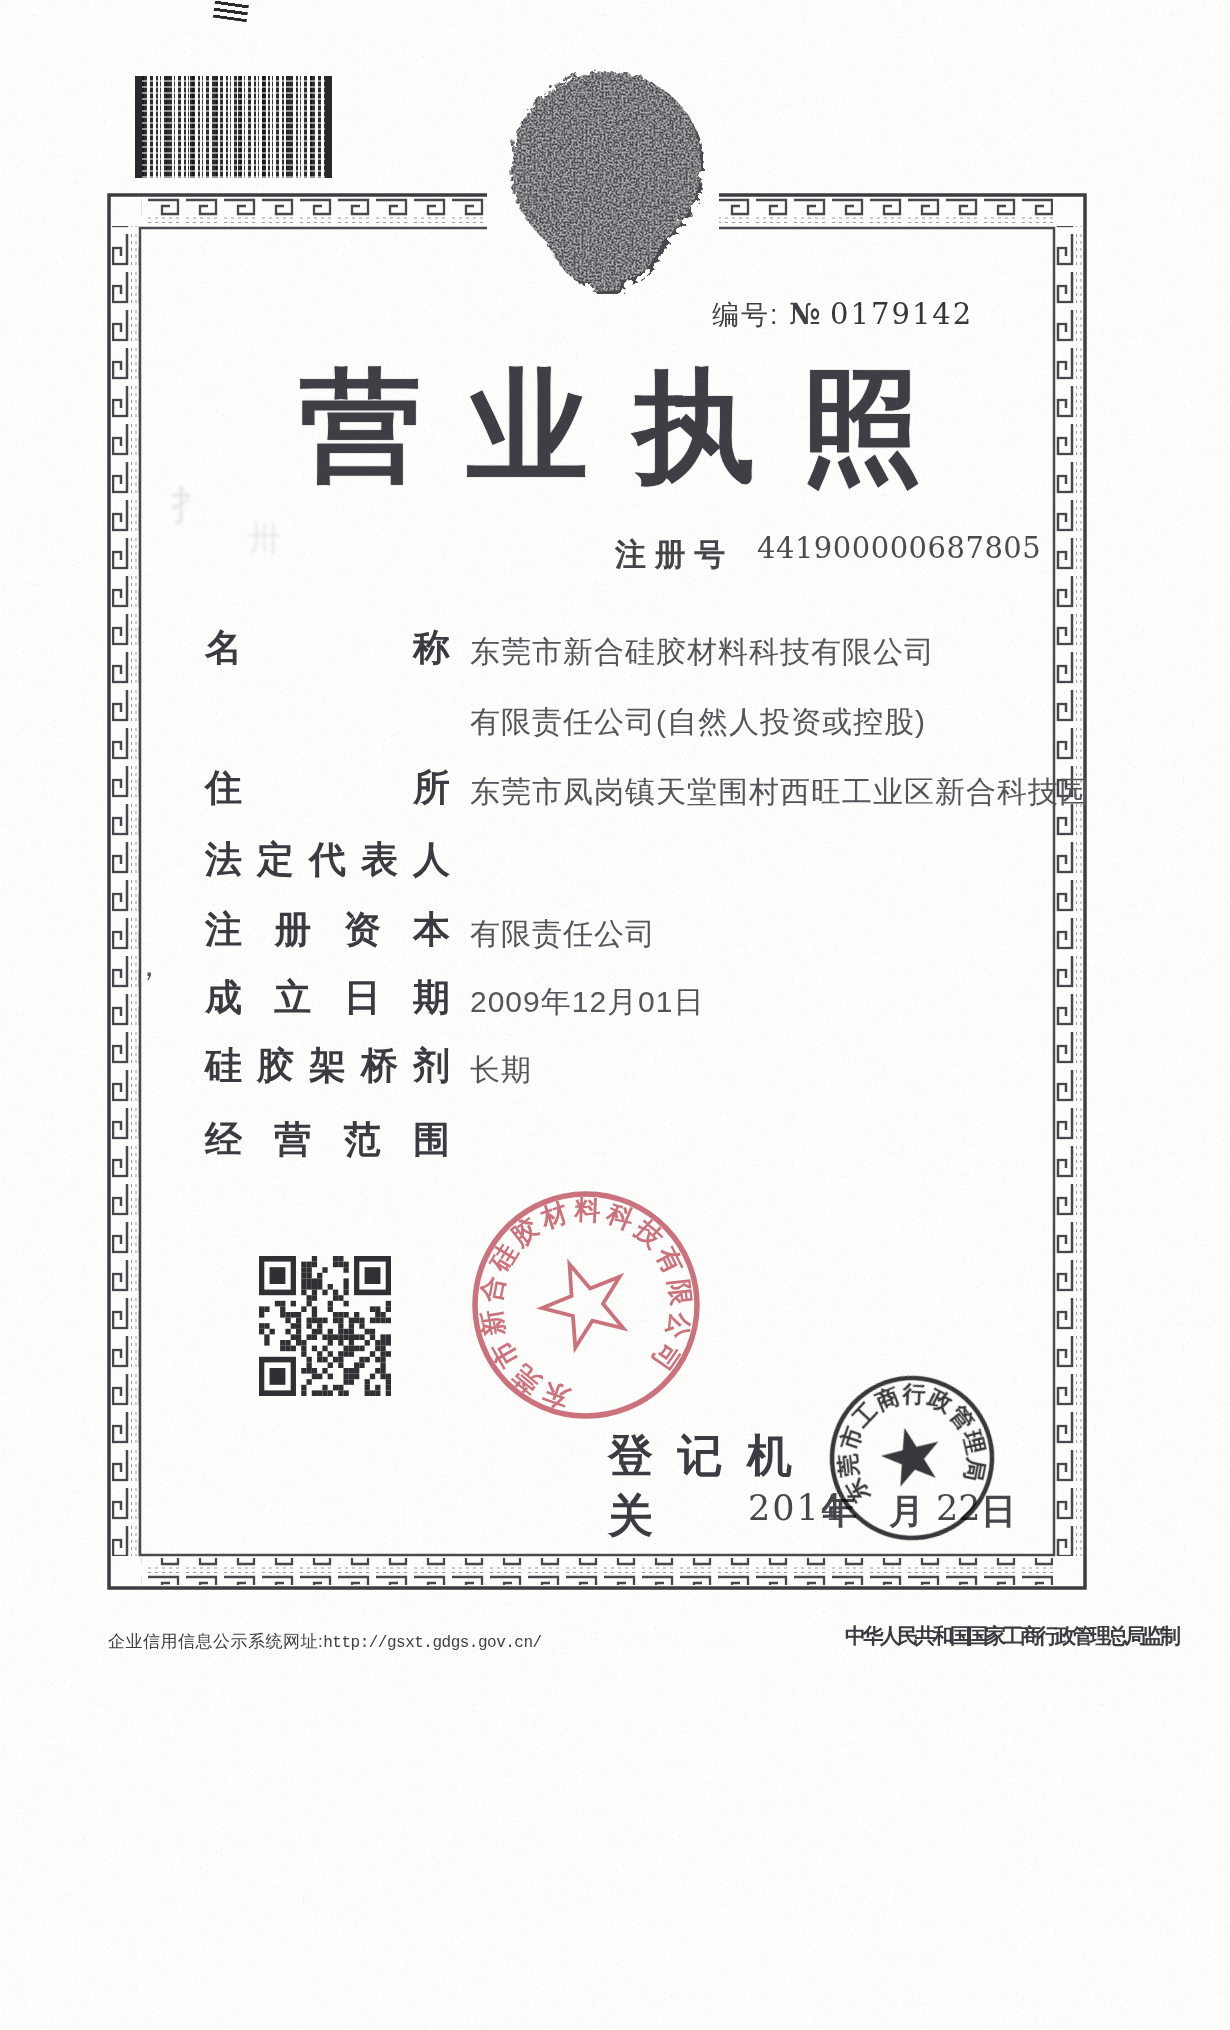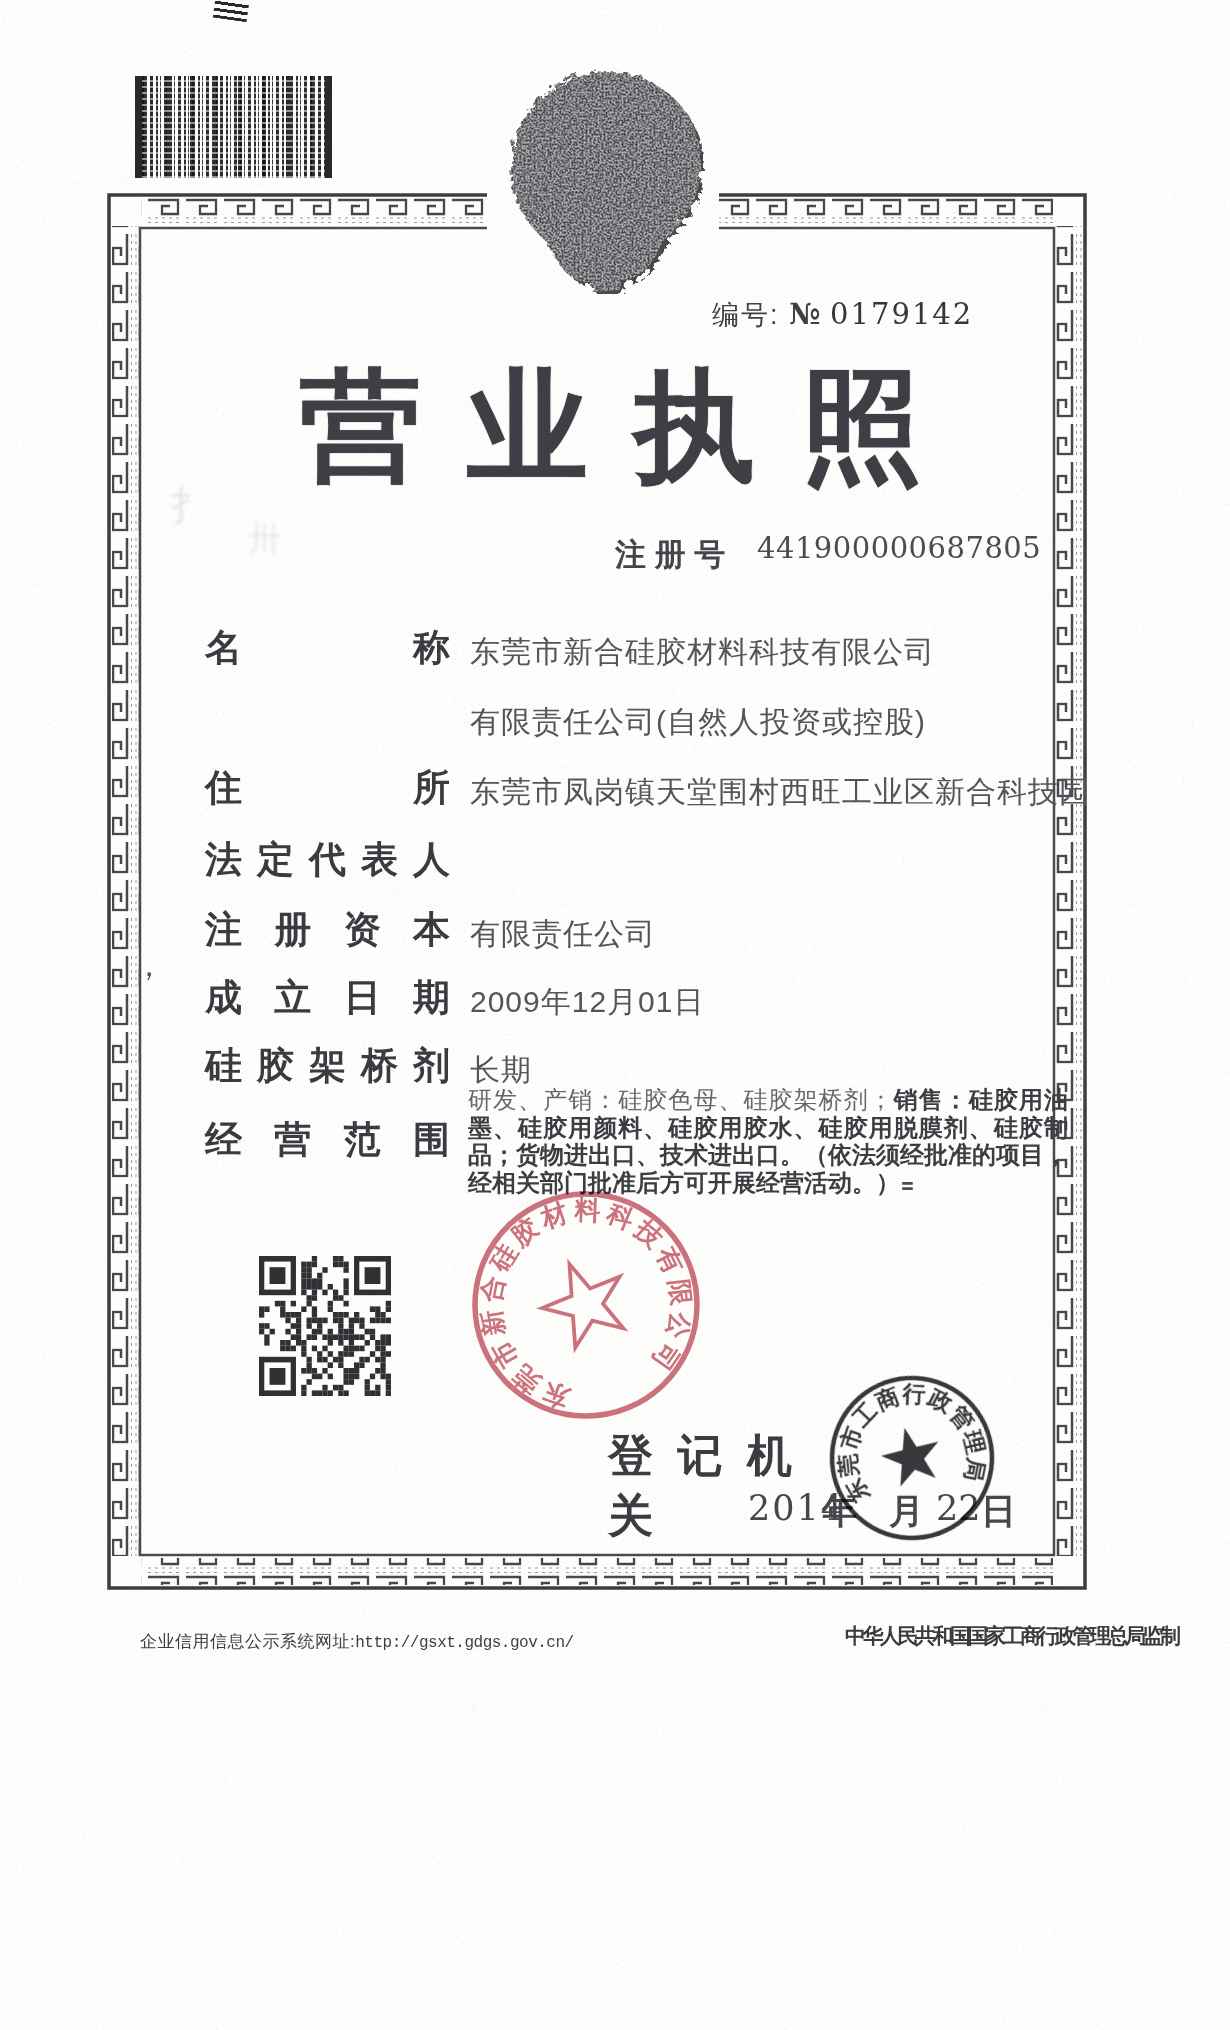--- a/index.html
+++ b/index.html
@@ -40,21 +40,21 @@
   
   .regauth{left:608px;top:1426px;width:184px;font-size:45px;font-weight:700;color:#3b3c42;
            text-align:justify;text-align-last:justify;}
   .dateline span{position:absolute;top:1488px;font-size:35px;color:#46474d;}
   .d-year{left:748px;font-family:"DejaVu Serif",serif;font-size:33px;letter-spacing:2px;}
   .d-yu{left:822px;font-weight:600;}
   .d-mu{left:889px;font-weight:600;}
   .d-day{left:936px;font-family:"DejaVu Serif",serif;font-size:31px;color:#5a5b60;}
   .d-du{left:981px;font-weight:600;}
   
-  .footer-left{left:108px;top:1630px;font-size:17px;color:#3e3f44;letter-spacing:.5px;margin-left:32px;}
+  .footer-left{left:108px;top:1630px;font-size:17px;color:#3e3f44;letter-spacing:.5px;}
   .footer-left .url{font-family:"Liberation Mono",monospace;font-size:16px;letter-spacing:-.5px;}
   .footer-right{left:845px;top:1622px;font-size:21px;font-weight:700;color:#3a3b40;
                 letter-spacing:-3.5px;white-space:nowrap;}
   
   .seal{mix-blend-mode:multiply;}
   .red-seal{left:461px;top:1180px;transform:rotate(-22deg);opacity:.8;}
   .black-seal{left:817px;top:1363px;transform:rotate(-14deg);opacity:.92;filter:blur(.3px);}
   
   .art{color:#9a9ba2;pointer-events:none;}
   .art-topmark{left:214px;top:0;width:34px;height:20px;transform:rotate(8deg);
@@ -141,23 +141,20 @@
   <div class="abs flabel" style="top:908px">注册资本</div>
   <div class="abs fvalue" style="top:914px">有限责任公司</div>
 
   <div class="abs flabel" style="top:976px">成立日期</div>
   <div class="abs fvalue" style="top:982px">2009年12月01日</div>
 
   <div class="abs flabel" style="top:1044px">硅胶架桥剂</div>
   <div class="abs fvalue" style="top:1050px">长期</div>
 
   <div class="abs flabel" style="top:1118px">经营范围</div>
-  <div class="abs scope">
-    <span class="seg-normal">研发、产销：硅胶色母、硅胶架桥剂；</span><span class="seg-bold">销售：硅胶用油墨、硅胶用颜料、硅胶用胶水、硅胶用脱膜剂、硅胶制品；货物进出口、技术进出口。（依法须经批准的项目，经相关部门批准后方可开展经营活动。）</span><span class="end-mark">〓</span>
-  </div>
 
   <svg class="abs" style="left:259px;top:1256px;" width="132" height="140" id="qr">
       <rect x="52.800000000000004" y="0" width="5.28" height="5.6" fill="#2f2f34"></rect>
       <rect x="73.92" y="0" width="5.28" height="5.6" fill="#2f2f34"></rect>
       <rect x="79.2" y="0" width="5.28" height="5.6" fill="#2f2f34"></rect>
       <rect x="42.24" y="5.6" width="5.28" height="5.6" fill="#2f2f34"></rect>
       <rect x="47.52" y="5.6" width="5.28" height="5.6" fill="#2f2f34"></rect>
       <rect x="52.800000000000004" y="5.6" width="5.28" height="5.6" fill="#2f2f34"></rect>
       <rect x="73.92" y="5.6" width="5.28" height="5.6" fill="#2f2f34"></rect>
       <rect x="79.2" y="5.6" width="5.28" height="5.6" fill="#2f2f34"></rect>

